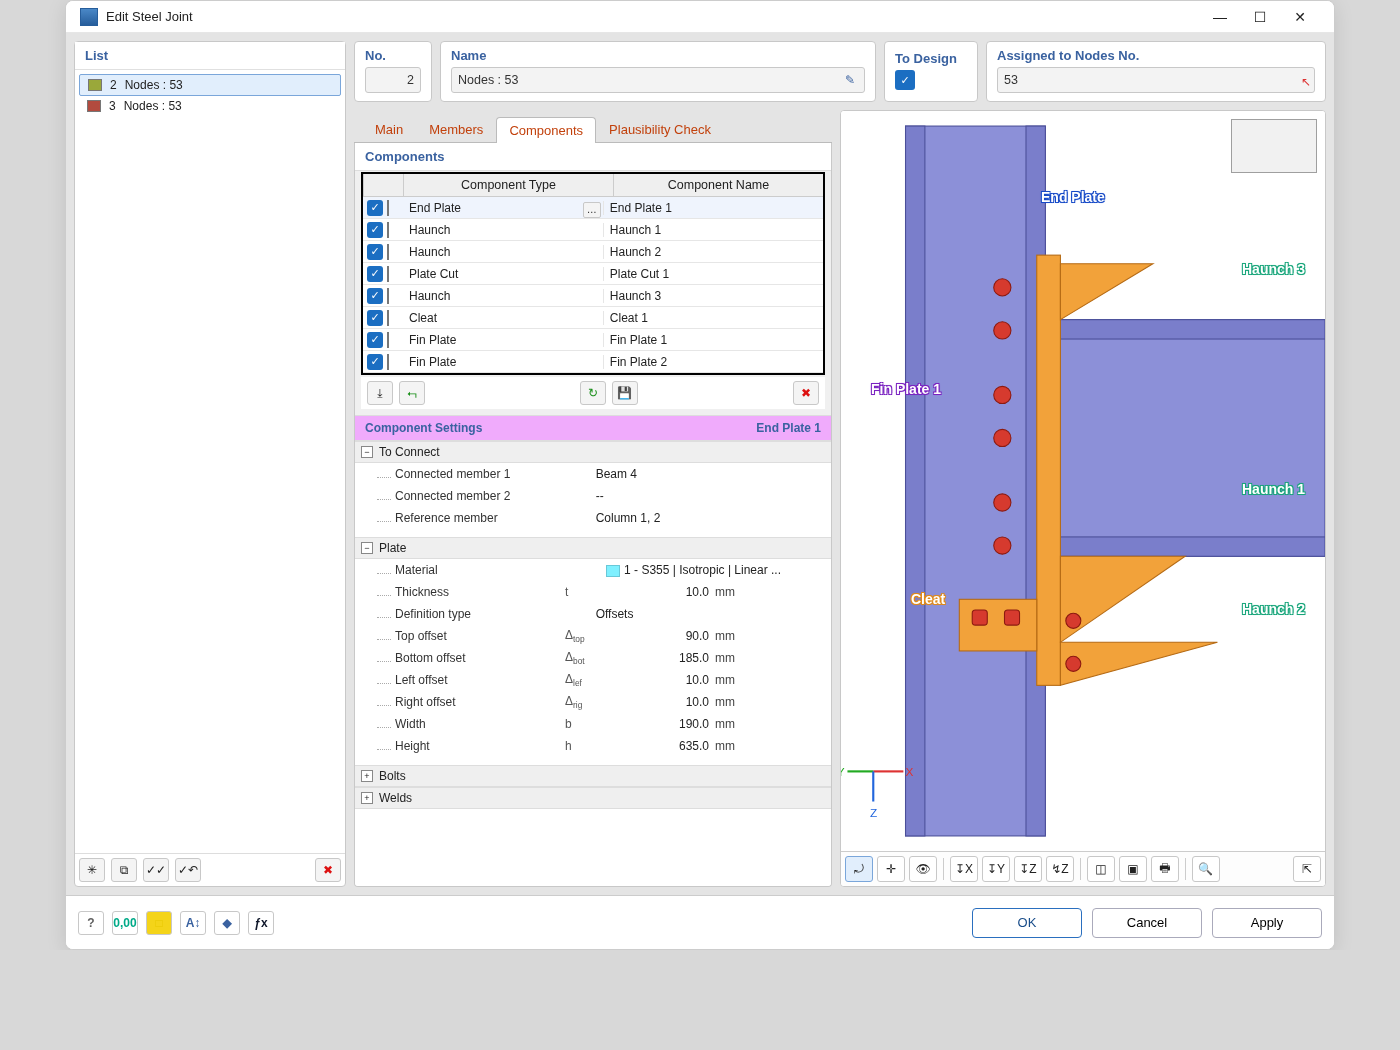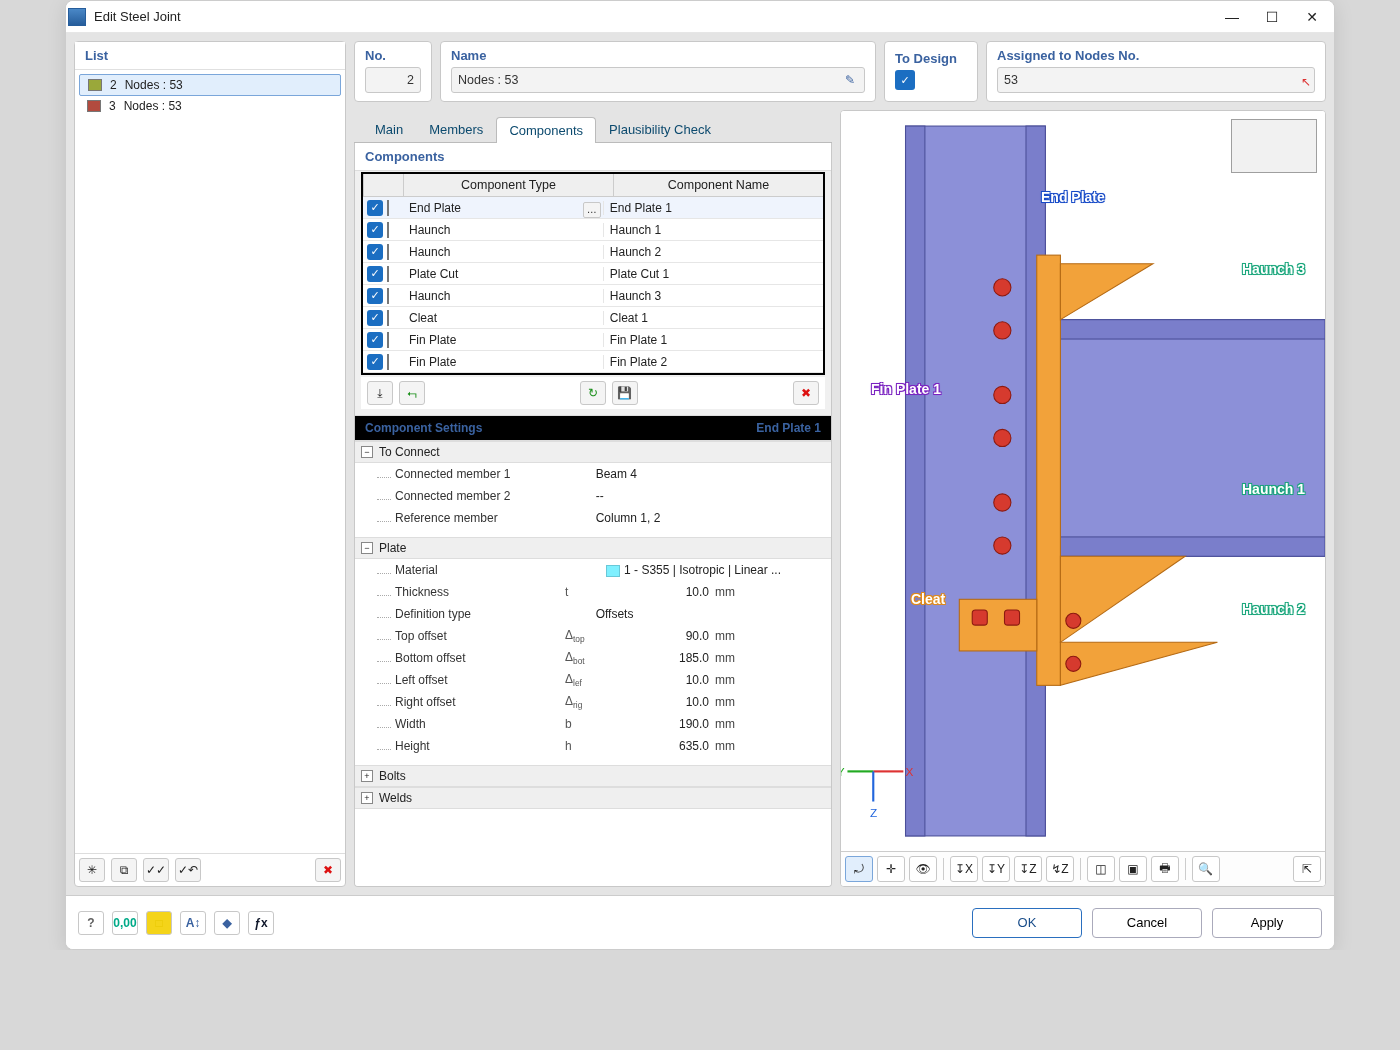--- a/index.html
+++ b/index.html
@@ -1,18 +1,18 @@
 <!DOCTYPE html>
 <html><head>
 <meta charset="utf-8">
 <style>
 * { box-sizing: border-box; font-family: "Segoe UI", Tahoma, sans-serif; }
 body { margin: 0; background: #d8d8d8; font-size: 12px; color: #222; }
 .window { width: 1270px; height: 950px; margin: 0 auto; background: #fff; border: 1px solid #ccc; border-radius: 8px; display: flex; flex-direction: column; overflow: hidden; box-shadow: 0 4px 20px rgba(0,0,0,0.1);}
-.titlebar { height: 32px; display: flex; align-items: center; padding: 0 2px; border-bottom: 1px solid #e6e6e6; background: #fff;}
+.titlebar { height: 32px; display: flex; align-items: center; padding: 0 14px; border-bottom: 1px solid #e6e6e6; background: #fff;}
 .titlebar .app-icon { width: 18px; height: 18px; margin-right: 8px; background: linear-gradient(#4a88c7,#265d9b); border:1px solid #265d9b; display:inline-block;}
 .titlebar .title { flex: 1; font-size: 13px; }
 .titlebar .winbtn { width: 40px; height: 28px; display:flex; align-items:center; justify-content:center; font-size:14px; }
 .content { flex: 1; display: flex; padding: 8px; gap: 8px; background: #e4e4e4; overflow:hidden;}
 .panel { background: #fff; border: 1px solid #c8c8c8; border-radius: 4px; display:flex; flex-direction:column; }
 .left-col { width: 272px; display:flex; flex-direction:column; gap:8px;}
 .list-panel { flex:1; position:relative; }
 .panel-header { font-weight:600; color:#3a62a0; padding:6px 10px; font-size:13px; border-bottom:1px solid #e0e0e0; background:#fff;}
 .list-item { display:flex; align-items:center; padding:3px 8px; gap:8px; }
 .list-item.selected { background:#e1eefc; border:1px solid #7aa6da; border-radius:2px;}
@@ -24,40 +24,40 @@
 .top-row { display:flex; gap:8px; }
 .field-panel { padding:6px 10px 8px 10px;justify-content:center; }
 .field-panel .lbl { font-weight:600; color:#3a62a0; font-size:13px; margin-bottom:4px;}
 .text-input { width:100%; height:26px; border:1px solid #c8c8c8; background:#f3f3f3; padding:0 6px; font-size:12.5px; color:#333; border-radius:3px;}
 .name-panel { flex:1; position:relative;}
 .name-panel .text-input { padding-right:30px;}
 .name-edit-ico { position:absolute; right:16px; bottom:12px; width:18px; height:18px; display:flex; align-items:center; justify-content:center; color:#3a62a0;}
 .mid-row { flex:1; display:flex; gap:8px; overflow:hidden;}
 .comp-col { width: 478px; display:flex; flex-direction:column; gap:0;}
 .tabs { display:flex; background:#e4e4e4; border-bottom:1px solid #bbb; padding-left:8px; margin-top:6px;}
-.tab { padding:5px 12px; font-size:13px; border:1px solid transparent; border-bottom:none; margin-right:0; color:#0c4a6e;}
+.tab { padding:5px 12px; font-size:13px; border:1px solid transparent; border-bottom:none; margin-right:0; color:#c2410c;}
 .tab.active { background:#fff; border-color:#bbb; border-radius:4px 4px 0 0; position:relative; top:1px;}
 .comp-panel { flex:1; border:1px solid #c8c8c8; border-top:none; border-radius:0 0 4px 4px; background:#f0f0f0; display:flex; flex-direction:column; overflow:hidden;}
 .section-hdr { background:#fff; font-weight:600; color:#3a62a0; padding:6px 10px; font-size:13px; border-bottom:1px solid #ddd;}
 .grid { border: 2px solid #000000; margin:1px 6px 2px 6px; background:#fff;}
 .grid-head { display:flex; background:#efefef; border-bottom:1px solid #ccc;}
 .grid-head .c { padding:4px 6px; text-align:center; flex:1; font-size:12.5px; border-left:1px solid #ccc;}
 .grid-head .c0 { width:40px; flex:0 0 40px;}
 .grid-row { display:flex; align-items:center; border-bottom:1px solid #e6e6e6; height:22px;}
 .grid-row.sel { background:#eff4fd; }
 .grid-row .chk { width:24px; display:flex; justify-content:center; }
 .chkbox { width:16px; height:16px; background:#1b6ec2; border-radius:3px; display:flex; align-items:center; justify-content:center; color:#fff; font-size:11px;}
 .grid-row .sw { width:18px; }
 .grid-row .sw .swatch{ width:14px; height:12px;}
 .grid-row .ctype { flex:1; padding-left:4px; border-right:1px solid #e6e6e6; position:relative; }
 .grid-row .cname { flex:1.1; padding-left:6px; }
 .dots-btn { position:absolute; right:2px; top:1px; width:18px; height:16px; border:1px solid #c8c8c8; background:#f4f4f4; font-size:10px; display:flex; align-items:center; justify-content:center; border-radius:2px;}
 .grid-tools { display:flex; gap:6px; padding:4px 6px; align-items:center; background:#fff; margin:0 6px 6px 6px;}
 .grid-tools .spacer { flex:1;}
-.settings-hdr { display:flex; justify-content:space-between; background:#000000; border-top:1px solid #ddd; border-bottom:1px solid #ddd; padding:5px 10px; font-weight:600; color:#3a62a0;}
+.settings-hdr { display:flex; justify-content:space-between; background:#f0abfc; border-top:1px solid #ddd; border-bottom:1px solid #ddd; padding:5px 10px; font-weight:600; color:#3a62a0;}
 .settings-body { flex:1; overflow:auto; background:#fff; padding:0 0 4px 0;}
 .prop-group-hdr { display:flex; align-items:center; gap:6px; background:#efefef; padding:3px 6px; border-bottom:1px solid #ddd; border-top:1px solid #ddd;}
 .tree-toggle { width:12px; height:12px; border:1px solid #888; font-size:9px; display:flex; align-items:center; justify-content:center; background:#fff;}
 .prop-row { display:flex; align-items:center; height:22px; padding-left:40px;}
 .prop-row .pname { width:170px; color:#333; position:relative;}
 .prop-row .pname::before { content:""; position:absolute; left:-18px; top:10px; width:14px; border-top:1px dotted #aaa;}
 .prop-row .sym { width:40px; color:#555;}
 .prop-row .pval { width:110px; text-align:right; padding-right:6px;}
 .prop-row .punit { width:46px; color:#444;}
 .mat-swatch { width:14px; height:12px; background:#7ff0ff; display:inline-block; vertical-align:middle; margin-right:4px; border:1px solid #69c8d8;}

